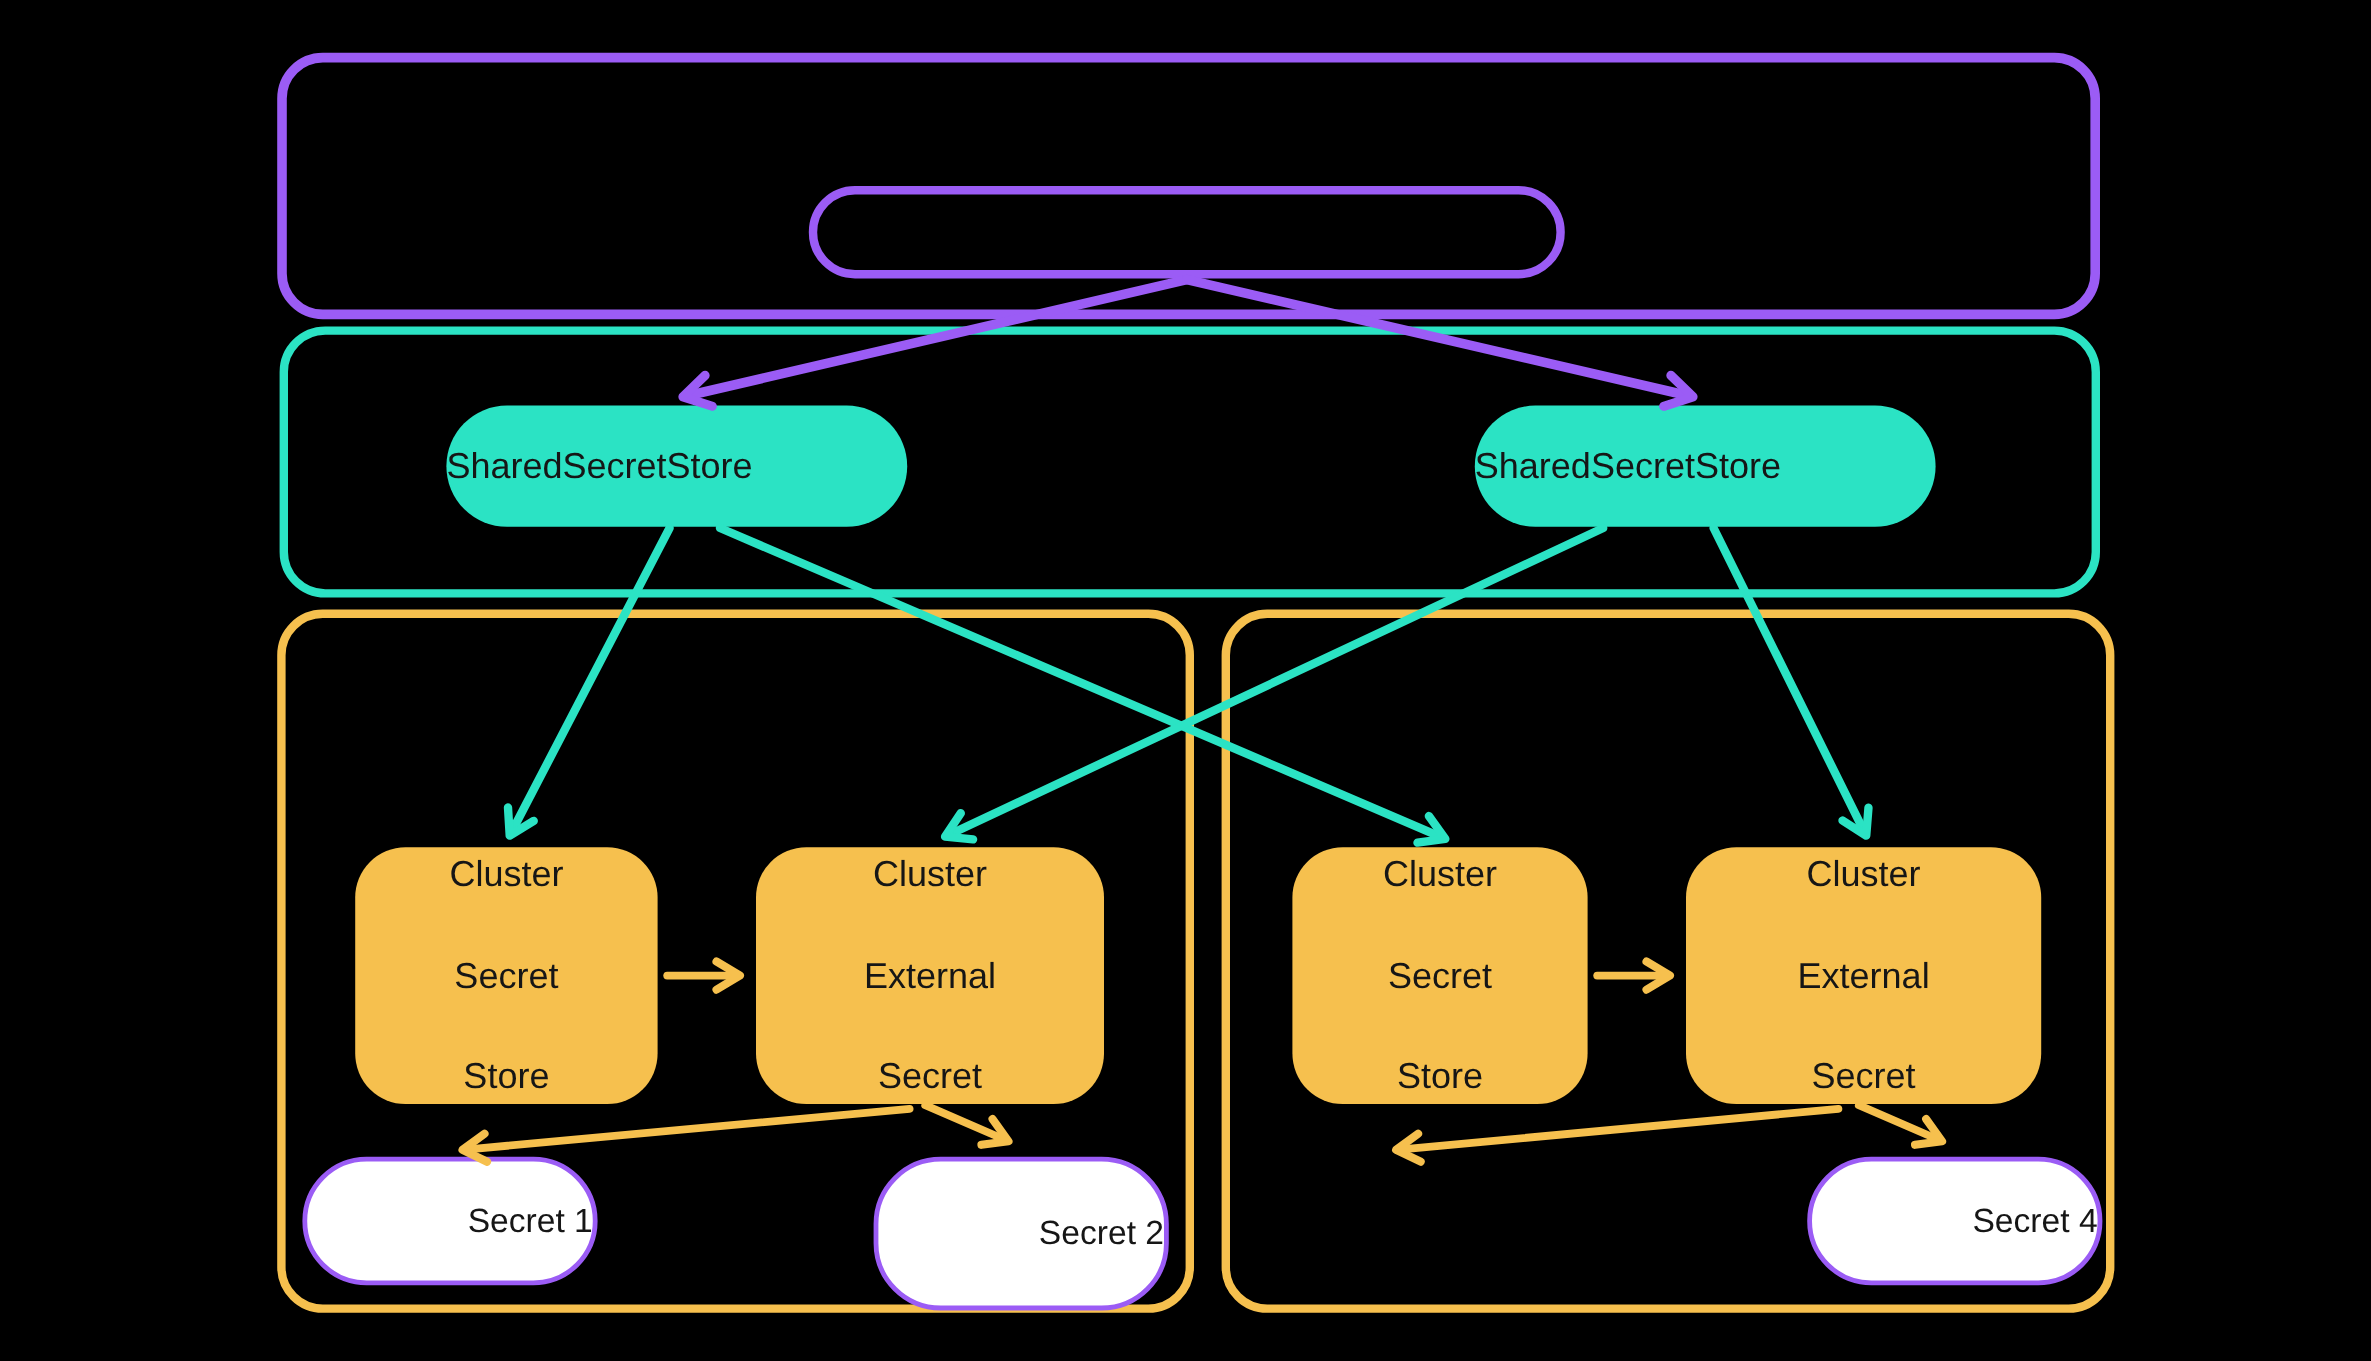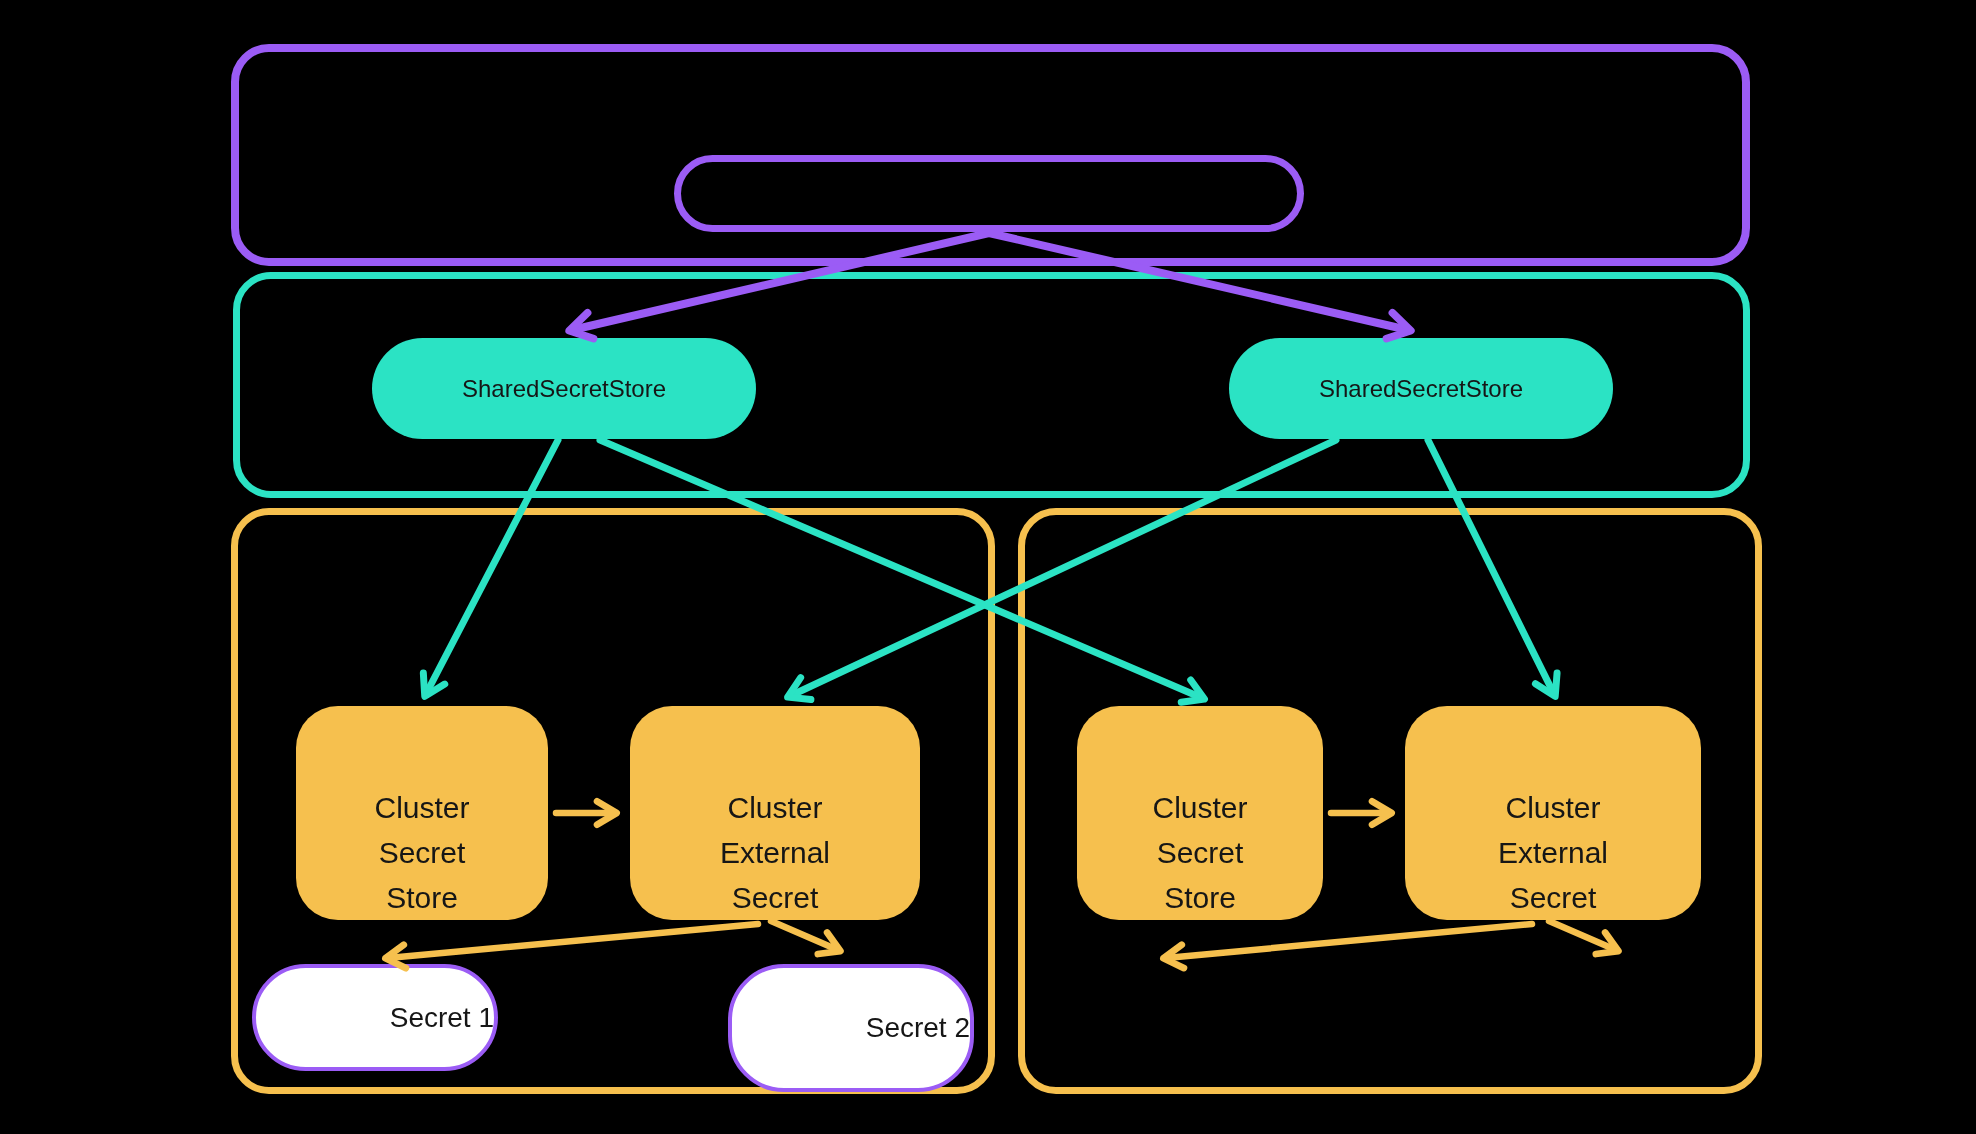--- a/index.html
+++ b/index.html
@@ -27,34 +27,33 @@
     background: transparent;
   }
 
   
   .teal-pill {
     position: absolute;
     background: var(--teal, #2be3c4);
     border-radius: 52px;
     display: flex;
     align-items: center;
-    justify-content: center;
     color: var(--ink, #161616);
-    font-size: 24px;
+    font-size: 30px;
   }
 
   
   .yellow-node {
     position: absolute;
     background: var(--yellow, #f6c04e);
     border-radius: 42px;
     display: flex;
     flex-direction: column;
     align-items: center;
-    justify-content: flex-end;
+    justify-content: space-between;
     color: var(--ink, #161616);
     font-size: 30px;
     line-height: 1.5;
     text-align: center;
   }
 
   
   .secret-pill {
     position: absolute;
     background: var(--pill_fill, #ffffff);
@@ -125,20 +124,23 @@
     <div>External</div>
     <div>Secret</div>
   </div>
 
   <div class="secret-pill" style="left:252px; top:964px; width:246px; height:107px;">
     <span>Secret 1</span>
   </div>
   <div class="secret-pill" style="left:728px; top:964px; width:246px; height:128px;">
     <span>Secret 2</span>
   </div>
+  <div class="secret-pill" style="left:1506px; top:964px; width:246px; height:107px;">
+    <span>Secret 4</span>
+  </div>
 
   <svg class="edges" viewBox="0 0 1976 1134">
     <defs>
       <marker id="ah-purple" viewBox="0 0 12 12" refX="8.5" refY="6" markerWidth="4.4" markerHeight="4.4" orient="auto">
         <path class="mk mk-purple" d="M2 1.5 L9.5 6 L2 10.5"></path>
       </marker>
       <marker id="ah-teal" viewBox="0 0 12 12" refX="8.5" refY="6" markerWidth="4.6" markerHeight="4.6" orient="auto">
         <path class="mk mk-teal" d="M2 1.5 L9.5 6 L2 10.5"></path>
       </marker>
       <marker id="ah-yellow" viewBox="0 0 12 12" refX="8.5" refY="6" markerWidth="4.8" markerHeight="4.8" orient="auto">

